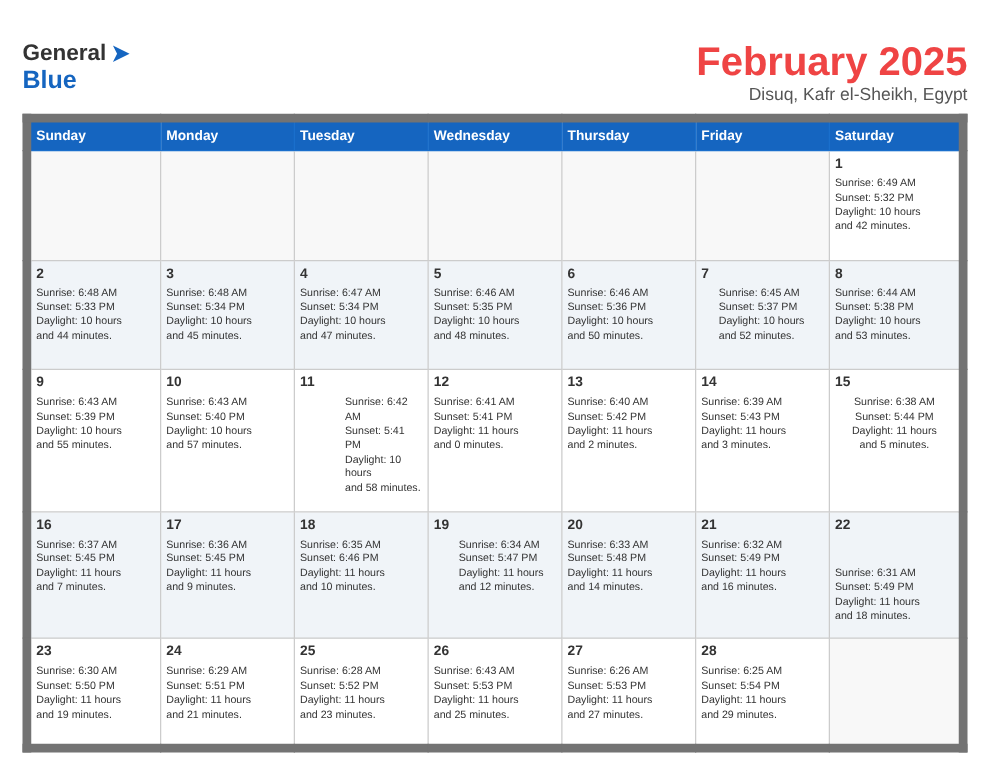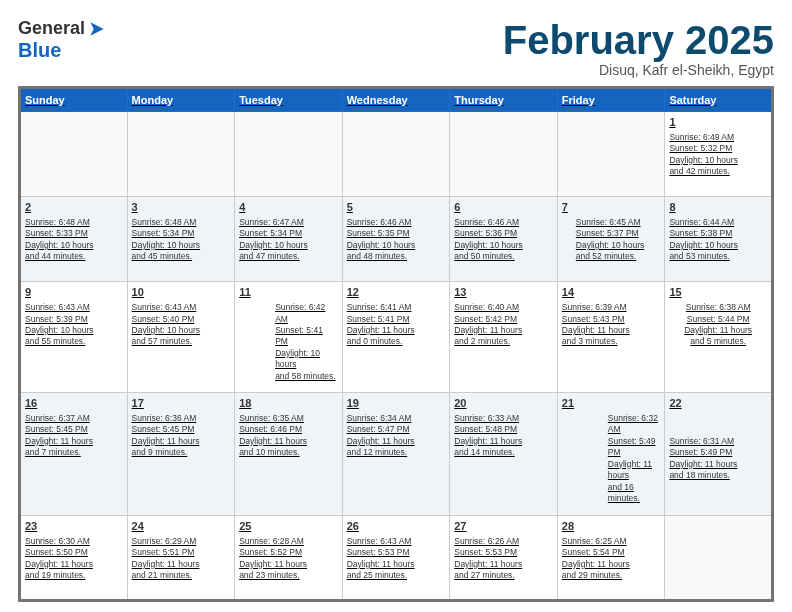--- a/index.html
+++ b/index.html
@@ -6,21 +6,21 @@
     body {
       font-family: Arial, sans-serif;
       background: #fff;
       width: 792px;
       height: 612px;
       overflow: hidden;
     }
     .page {
       width: 792px;
       height: 612px;
-      padding: 18px 18px 10px 18px;
+      padding: 32px 18px 10px 18px;
       display: flex;
       flex-direction: column;
     }
     .header {
       display: flex;
       align-items: flex-start;
       justify-content: space-between;
       margin-bottom: 8px;
     }
     .logo {
@@ -42,36 +42,35 @@
     }
     .logo-icon {
       width: 20px;
       height: 20px;
       margin-left: 2px;
     }
     .title-section {
       text-align: right;
     }
     .main-title {
-      font-size: 40px;
+      font-size: 32px;
       font-weight: bold;
-      color: #0c4a6e;
+      color: #ef4444;
       line-height: 1.1;
     }
     .subtitle {
       font-size: 14px;
       color: #555;
     }
     .calendar {
       flex: 1;
-      border: 3px solid #737373;
+      border: 7px solid #737373;
       border-collapse: collapse;
       width: 100%;
       table-layout: fixed;
-      text-decoration: underline;
     }
     .calendar thead tr {
       background: #1565c0;
     }
     .calendar thead th {
       color: #fff;
       font-size: 11px;
       font-weight: bold;
       padding: 5px 4px;
       border: 1px solid #1a6fcc;
@@ -282,35 +281,35 @@
           </td>
           <td>
             <span class="day-number">18</span>
             <div class="cell-text" style="white-space: pre-line;">Sunrise: 6:35 AM
 Sunset: 6:46 PM
 Daylight: 11 hours
 and 10 minutes.</div>
           </td>
           <td>
             <span class="day-number">19</span>
-            <div class="cell-text" style="white-space: pre-line;">Sunrise: 6:34 AM
+            <div class="cell-text" style="white-space: pre-line; margin-left: 20px;">Sunrise: 6:34 AM
 Sunset: 5:47 PM
 Daylight: 11 hours
 and 12 minutes.</div>
           </td>
           <td>
             <span class="day-number">20</span>
             <div class="cell-text" style="white-space: pre-line;">Sunrise: 6:33 AM
 Sunset: 5:48 PM
 Daylight: 11 hours
 and 14 minutes.</div>
           </td>
           <td>
             <span class="day-number">21</span>
-            <div class="cell-text" style="white-space: pre-line; margin-left: 46px;">Sunrise: 6:32 AM
+            <div class="cell-text" style="white-space: pre-line;">Sunrise: 6:32 AM
 Sunset: 5:49 PM
 Daylight: 11 hours
 and 16 minutes.</div>
           </td>
           <td>
             <span class="day-number">22</span>
             <div class="cell-text" style="white-space: pre-line; margin-top: 25px;">Sunrise: 6:31 AM
 Sunset: 5:49 PM
 Daylight: 11 hours
 and 18 minutes.</div>

